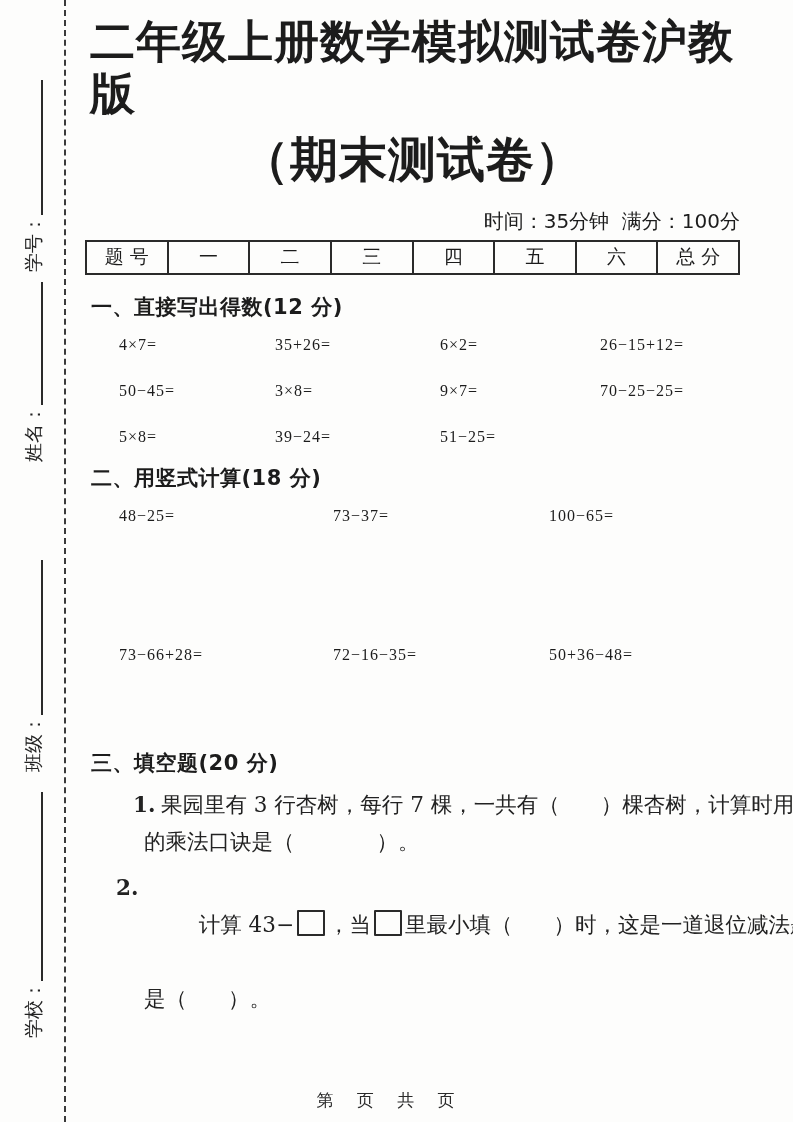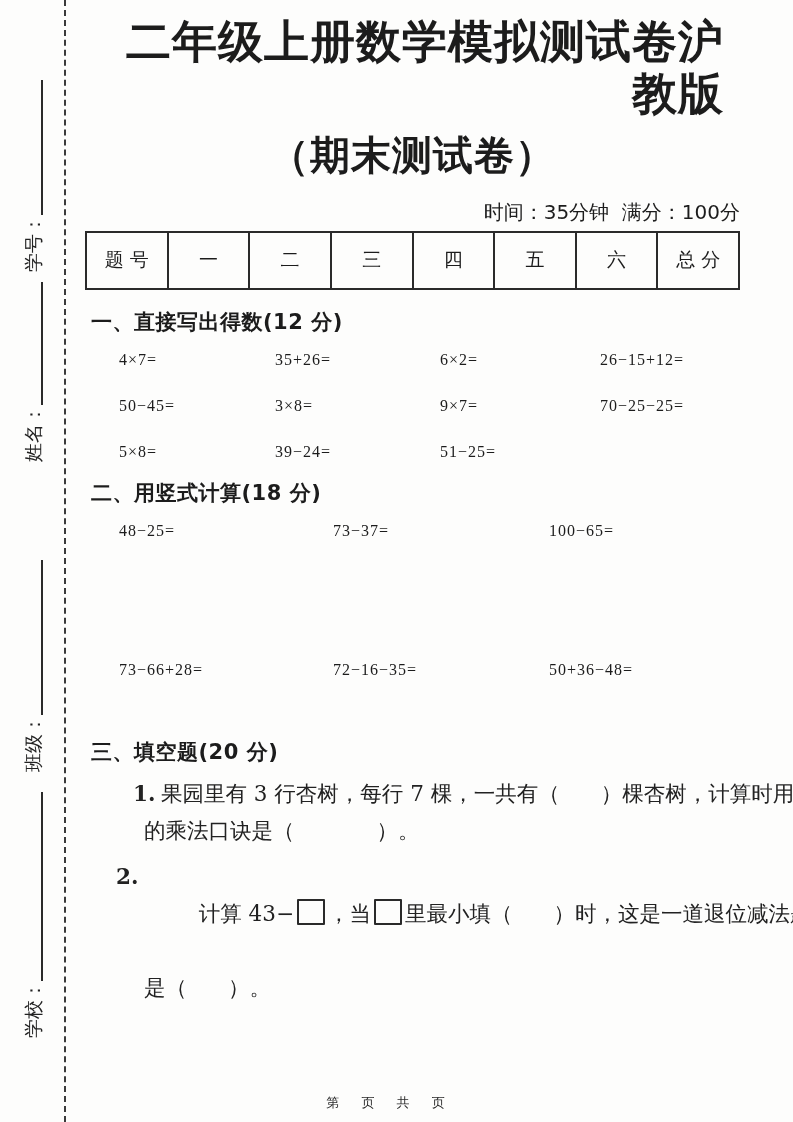--- a/index.html
+++ b/index.html
@@ -27,56 +27,56 @@
   }
   .sb-label{white-space:nowrap;line-height:1.25;}
   .sb-line{flex:1;border-bottom:2px solid #2a2a2a;margin-bottom:3px;min-width:40px;}
   .sb-xuehao{left:16px;top:272px;width:192px;}
   .sb-xingming{left:16px;top:462px;width:180px;}
   .sb-banji{left:16px;top:772px;width:212px;}
   .sb-xuexiao{left:16px;top:1038px;width:246px;}
   
   .main{position:absolute;left:85px;top:0;width:655px;}
   .title{
-    margin:16px 16px 0;text-align:right;
+    margin:16px 5px 0;text-align:left;
     font-size:45px;font-weight:700;letter-spacing:1px;line-height:1.15;
   }
   .subtitle{
     margin:8px 0 0;text-align:center;
-    font-size:40px;font-weight:700;letter-spacing:1px;
+    font-size:48px;font-weight:700;letter-spacing:1px;
   }
   .meta{
     margin-top:16px;text-align:right;
     font-size:20px;font-weight:500;white-space:pre;
   }
   
   table.score{
     margin-top:5px;width:100%;
     border-collapse:collapse;table-layout:fixed;
   }
   table.score td{
     border:2px solid #2a2a2a;height:31px;
-    text-align:center;font-size:19px;padding:12px;
+    text-align:center;font-size:19px;padding:0;
   }
   
   .sec-heading{
     margin:18px 0 0;padding-left:6px;
     font-size:21px;font-weight:700;letter-spacing:0.5px;
   }
   .expr-row{
     display:grid;padding-left:34px;
     font-family:"Liberation Serif","DejaVu Serif",serif;
     font-size:16px;line-height:1.2;letter-spacing:1px;
   }
   .row4{grid-template-columns:156px 165px 160px 1fr;}
   .row3{grid-template-columns:214px 216px 1fr;}
   .mt-row{margin-top:27px;}
   .mt-first{margin-top:14px;}
   .workspace-gap{margin-top:120px;}
-  .sec3-gap{margin-top:59px;}
+  .sec3-gap{margin-top:85px;}
   
   .fill-item{
     position:relative;padding-left:59px;margin-top:9px;
     font-family:"DejaVu Serif",serif;
     font-size:21.5px;line-height:37px;color:#222;
   }
   .fill-item .item-num{
     position:absolute;left:31px;top:0;
     font-weight:700;line-height:37px;
   }
@@ -86,21 +86,21 @@
   .fill-line{white-space:pre;}
   .fill-line span{white-space:pre;}
   .blank-box{
     display:inline-block;width:24px;height:22px;
     border:2px solid #2a2a2a;border-radius:1px;
     vertical-align:-4px;margin:0 3px;background:#fdfdfc;
   }
   
   .footer{
     position:absolute;left:85px;bottom:10px;width:610px;
-    text-align:center;font-size:13px;letter-spacing:9px;
+    text-align:center;font-size:17px;letter-spacing:9px;
     white-space:pre;color:#2a2a2a;
   }
 </style>
 </head>
 <body>
 
 <div class="page">
 
   <div class="seal-dash"></div>
 

